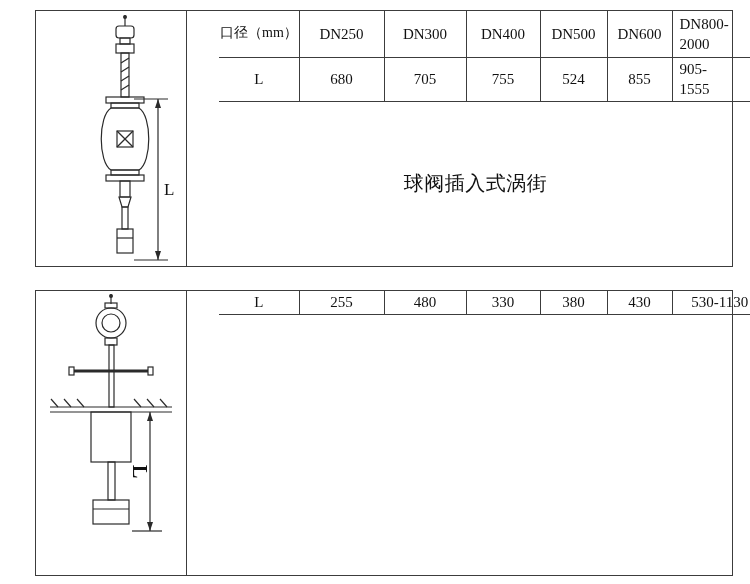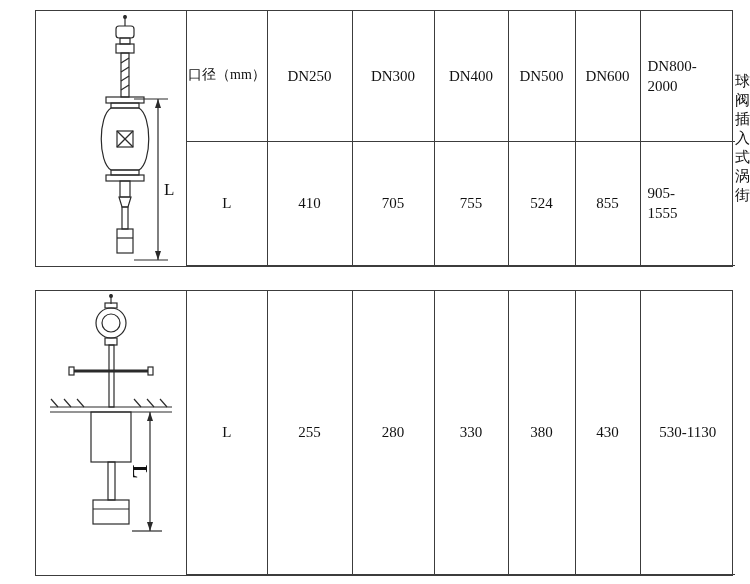--- a/index.html
+++ b/index.html
@@ -16,21 +16,21 @@
     display:flex; box-sizing:border-box; background:#fff;
   }
   .panel-top    { top:10px;  height:257px; }
   .panel-bottom { top:290px; height:286px; }
 
   .drawing { flex:0 0 150px; width:150px; position:relative; }
   .drawing svg { display:block; }
 
   .content {
     flex:1 1 auto; border-left:1px solid #3c3c3c;
-    display:flex; flex-direction:row; box-sizing:border-box; min-width:0;
+    display:flex; flex-direction:column; box-sizing:border-box; min-width:0;padding-left:32px;
   }
 
   table { border-collapse:collapse; width:100%; table-layout:fixed; }
   td {
     border:1px solid #3c3c3c;
     text-align:center; vertical-align:middle;
     font-size:15px; line-height:1.35;
     white-space:pre-line; padding:1px 3px;
     overflow:hidden;
   }
@@ -41,21 +41,21 @@
   .t-top .hdr  { height:46px; }
   .t-top .dat  { height:44px; }
   .t-bot .hdr  { height:47px; }
   .t-bot .dat  { height:23px; }
 
   td.left { text-align:left; padding-left:7px; }
   td.diam-one-line { white-space:nowrap; font-size:14px; padding:0 1px; }
 
   .caption {
     flex:1 1 auto; display:flex; align-items:center; justify-content:center;
-    font-size:15px; letter-spacing:0.5px;
+    font-size:20px; letter-spacing:0.5px;
   }
 
   .dim-text { font-family:"Liberation Serif","DejaVu Serif",serif; }
 </style>
 </head>
 <body>
 
 <div class="page">
 
   <section class="panel panel-top">
@@ -122,21 +122,21 @@
           <td>DN250</td>
           <td>DN300</td>
           <td>DN400</td>
           <td>DN500</td>
           <td>DN600</td>
           <td class="left">DN800-
 2000</td>
         </tr>
         <tr class="dat">
           <td>L</td>
-          <td>410</td>
+          <td>680</td>
           <td>705</td>
           <td>755</td>
           <td>524</td>
           <td>855</td>
           <td class="left">905-
 1555</td>
         </tr>
       </tbody>
         </table>
       <div class="caption">球阀插入式涡街</div>
@@ -198,21 +198,21 @@
             <col style="width:82px">
           <col style="width:74px">
             <col style="width:67px">
             <col style="width:65px">
           <col style="width:95px">
         </colgroup>
         <tbody>
         <tr class="dat">
           <td>L</td>
           <td>255</td>
-          <td>280</td>
+          <td>480</td>
           <td>330</td>
           <td>380</td>
           <td>430</td>
           <td>530-1130</td>
         </tr>
       </tbody>
         </table>
     </div>
   </section>
 

